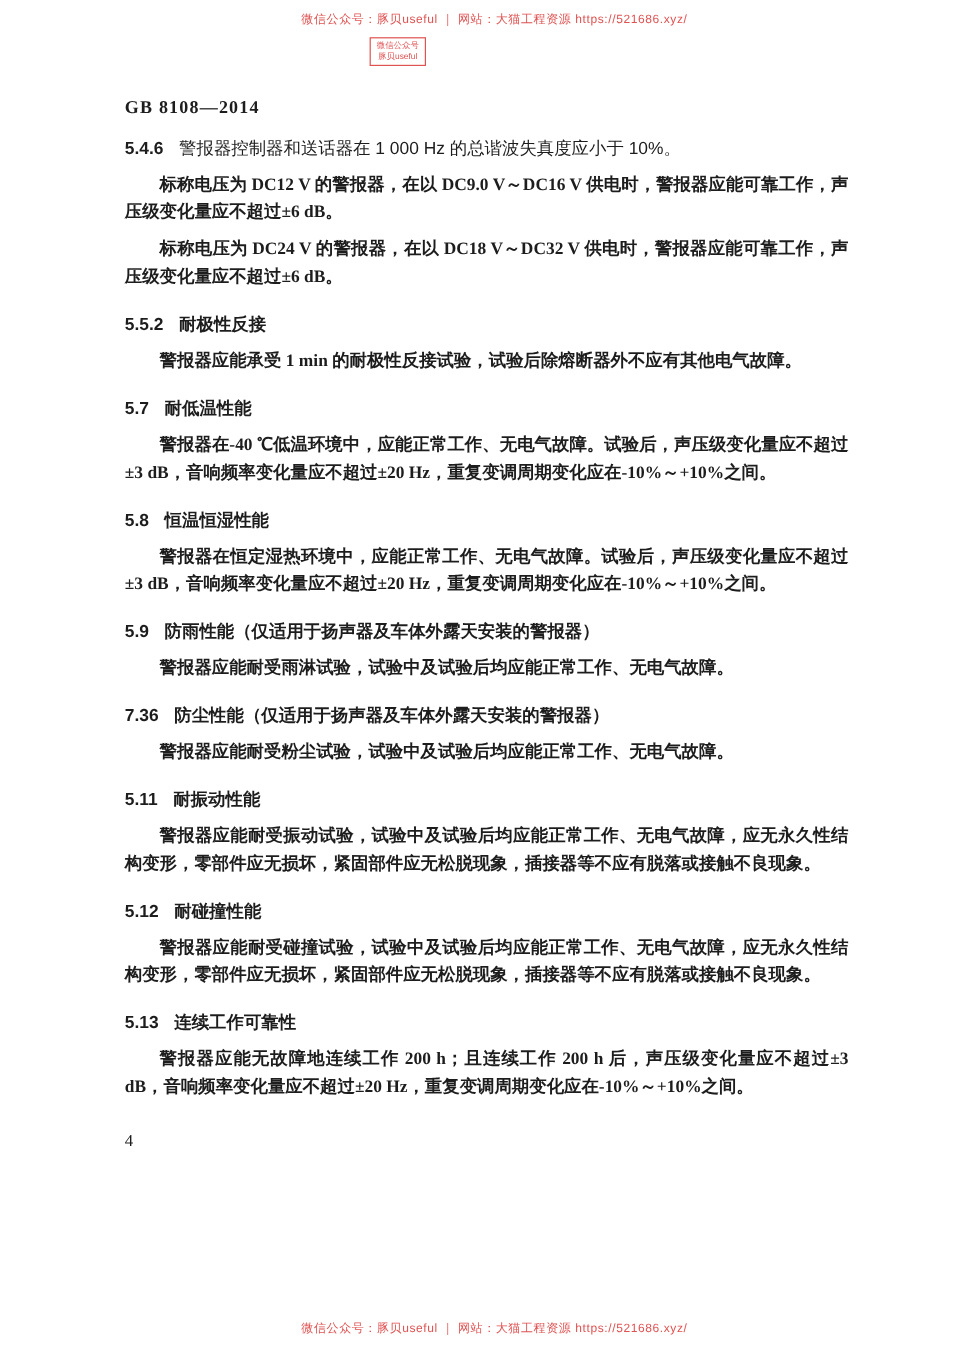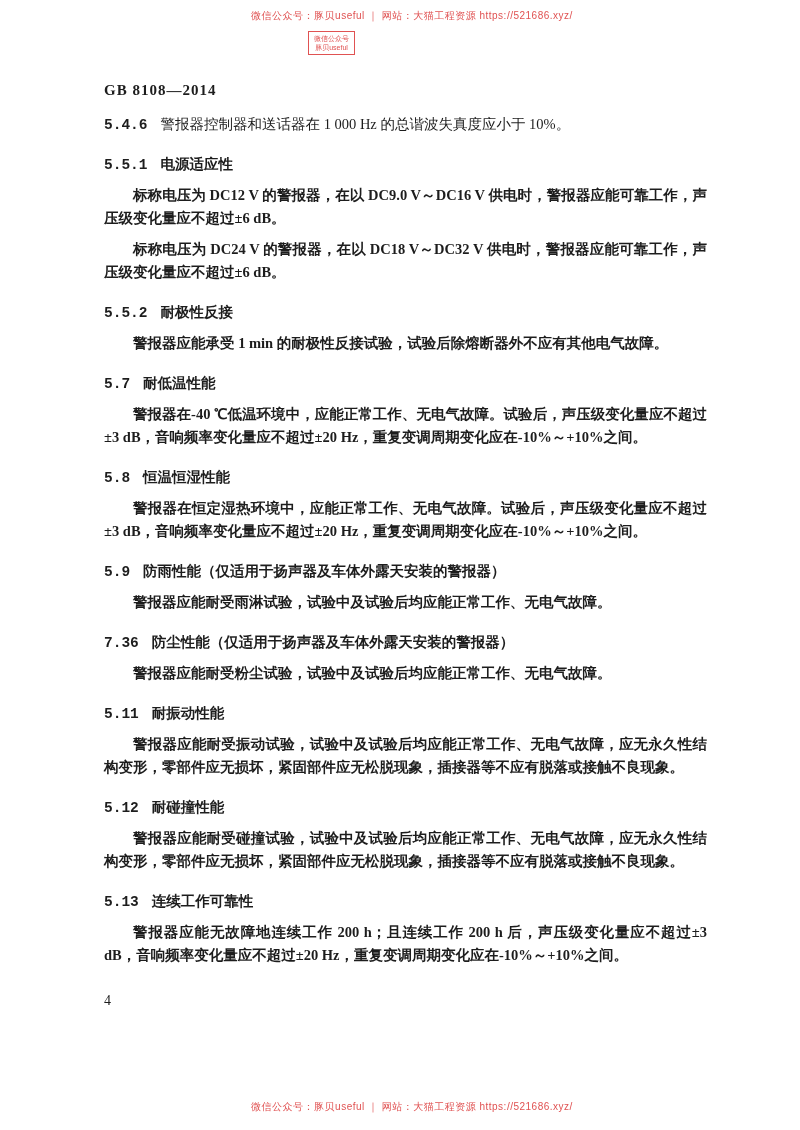--- a/index.html
+++ b/index.html
@@ -39,23 +39,23 @@
     margin:0 0 14px 0;
   }
   .section{margin:0;}
   .heading{
     font-family:"Liberation Sans", sans-serif;
     font-weight:bold;
     font-size:14.5px;
     line-height:22px;
     margin:17px 0 0 0;
   }
-  .heading .num{margin-right:13px;font-family:Liberation Mono, monospace;}
+  .heading .num{margin-right:13px;}
   .heading .inline-text{
-    font-family:Liberation Serif, serif;
+    font-family:Liberation Sans, sans-serif;
     font-weight:normal;
   }
   .para{
     font-size:14.5px;
     line-height:23px;
     text-indent:2em;
     text-align:justify;
     margin:8px 0 0 0;
     font-weight:bold;
   }
@@ -79,23 +79,20 @@
   <p class="doc-code">GB 8108—2014</p>
 
   <div class="section">
     <p class="heading" style="margin-top:0;">
       <span class="num">5.4.6</span><span class="inline-text">警报器控制器和送话器在 1 000 Hz 的总谐波失真度应小于 10%。</span>
     </p>
   </div>
 
 
   <div class="section">
-    <p class="heading">
-      <span class="num">5.5.1</span><span>电源适应性</span>
-    </p>
     <p class="para">标称电压为 DC12 V 的警报器，在以 DC9.0 V～DC16 V 供电时，警报器应能可靠工作，声压级变化量应不超过±6 dB。</p>
     <p class="para">标称电压为 DC24 V 的警报器，在以 DC18 V～DC32 V 供电时，警报器应能可靠工作，声压级变化量应不超过±6 dB。</p>
   </div>
 
   <div class="section">
     <p class="heading">
       <span class="num">5.5.2</span><span>耐极性反接</span>
     </p>
     <p class="para">警报器应能承受 1 min 的耐极性反接试验，试验后除熔断器外不应有其他电气故障。</p>
   </div>

